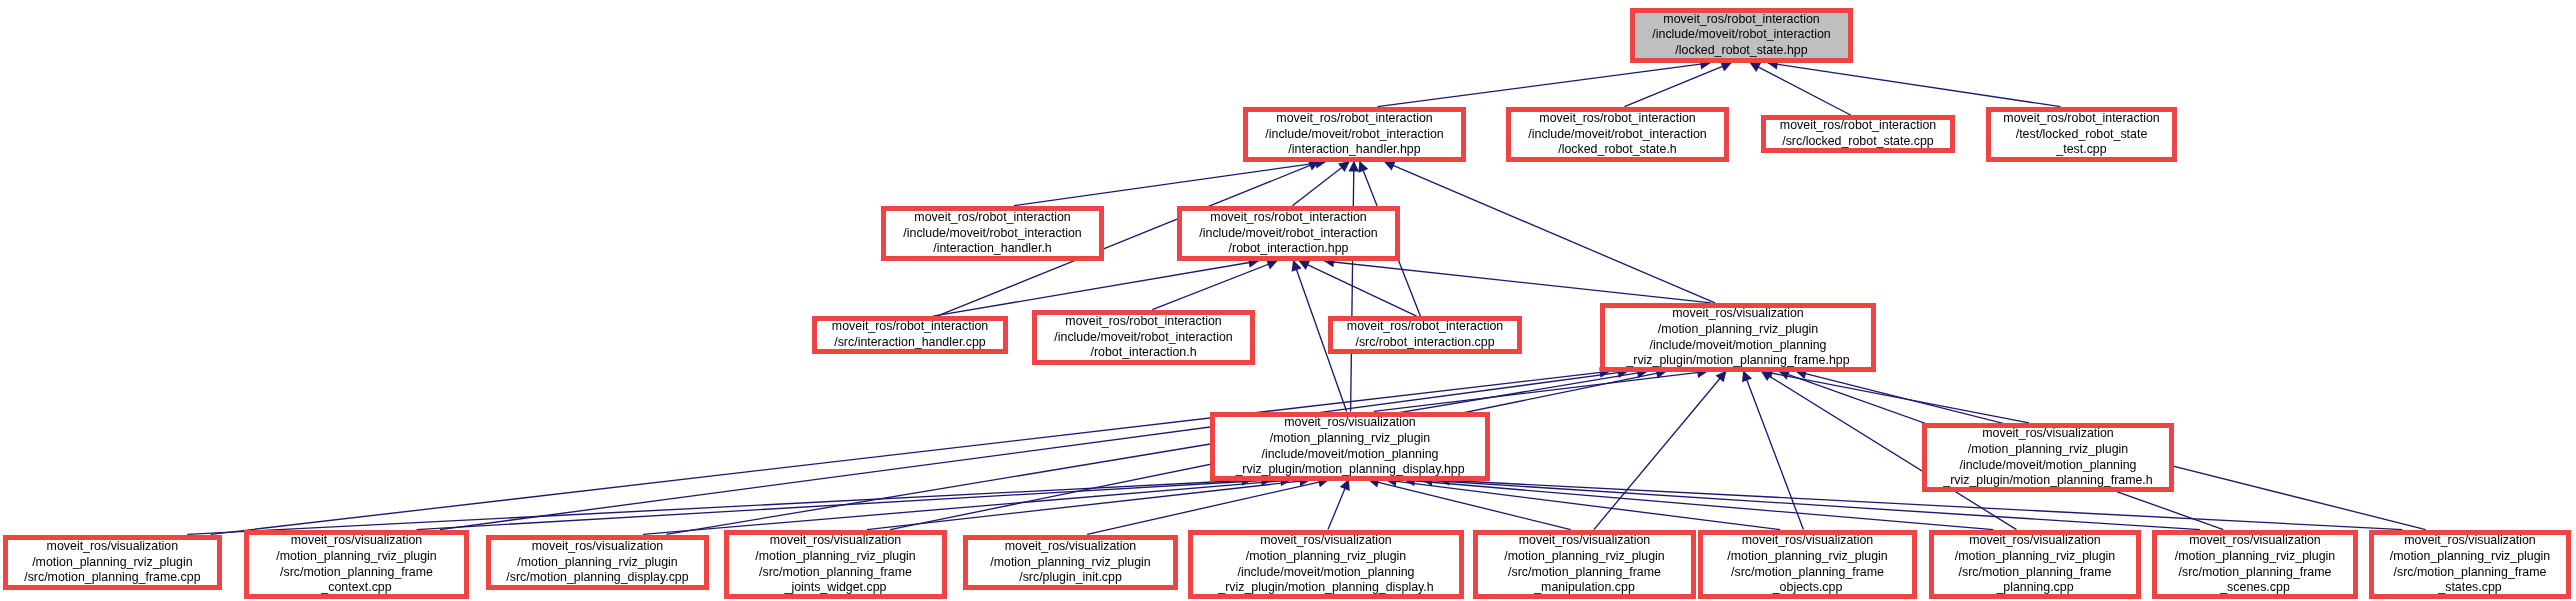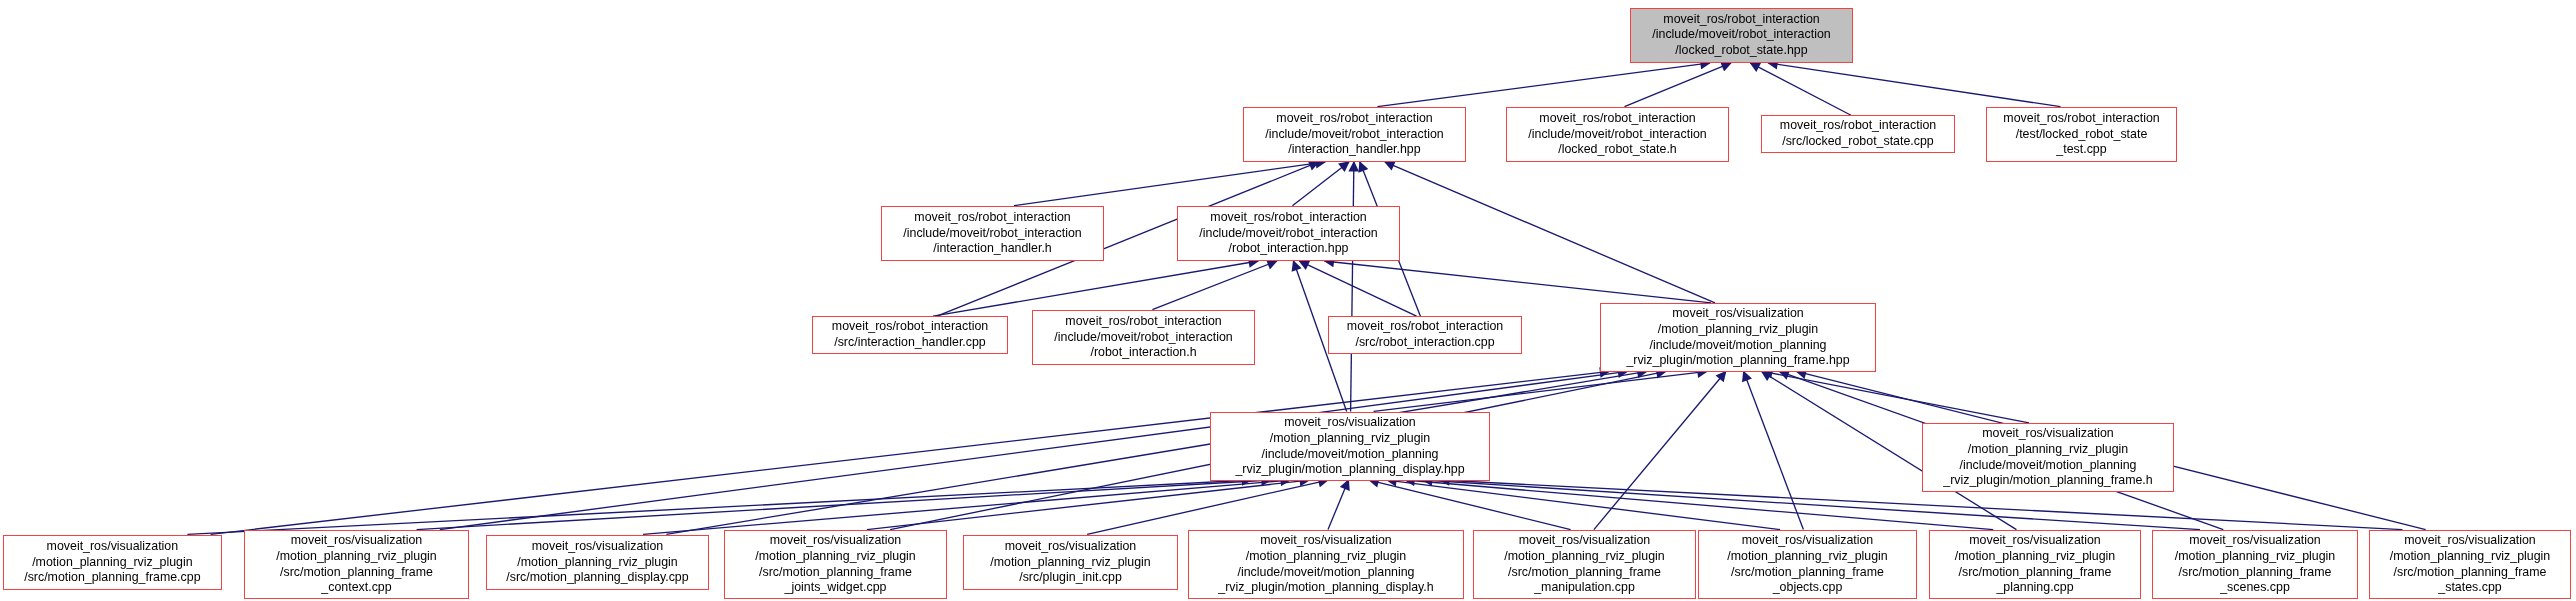--- a/index.html
+++ b/index.html
@@ -23,21 +23,21 @@
     height: 601px;
   }
   .edge {
     stroke: #191970;
     stroke-width: 1.4;
   }
   .node {
     position: absolute;
     box-sizing: border-box;
     background: #ffffff;
-    border: 1px solid #ef4444;
+    border: 5px solid #ef4444;
     display: flex;
     flex-direction: column;
     align-items: center;
     justify-content: center;
     text-align: center;
     font-size: 12.4px;
     line-height: 15.7px;
     color: #000000;
     white-space: nowrap;
     cursor: pointer;

